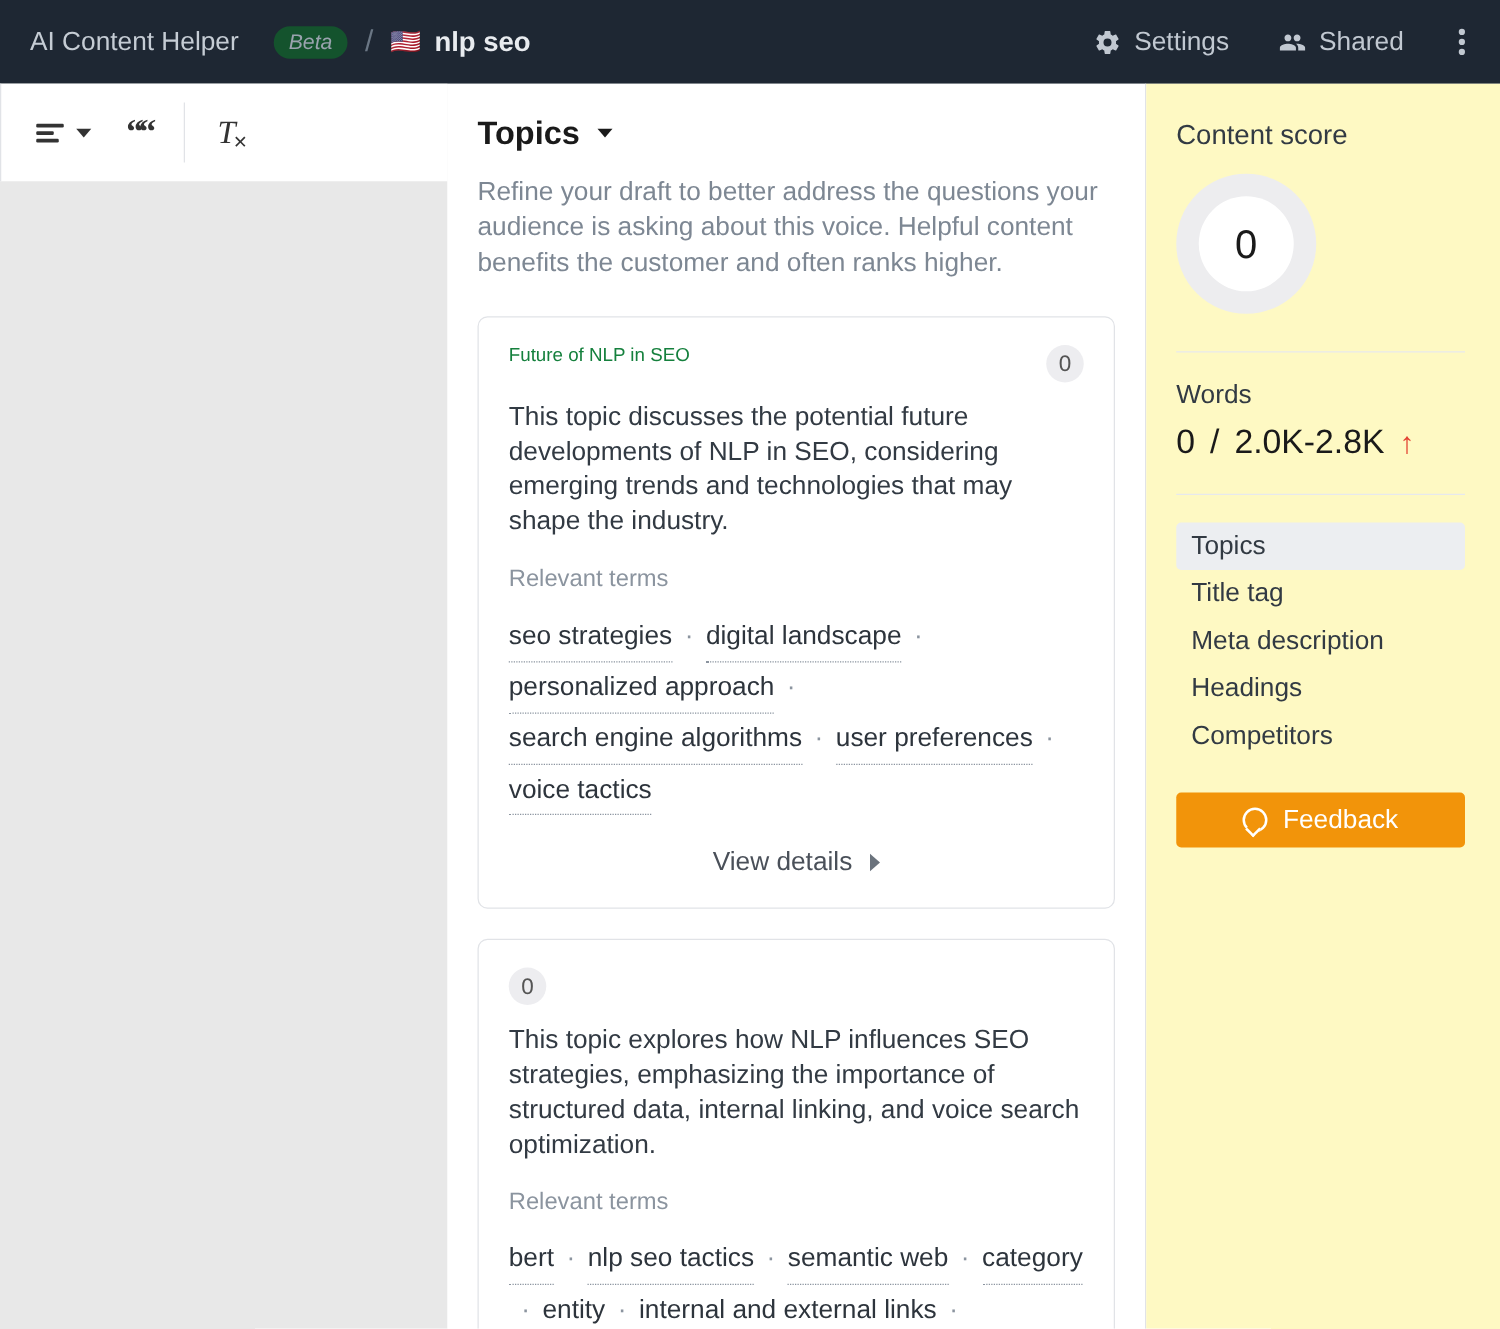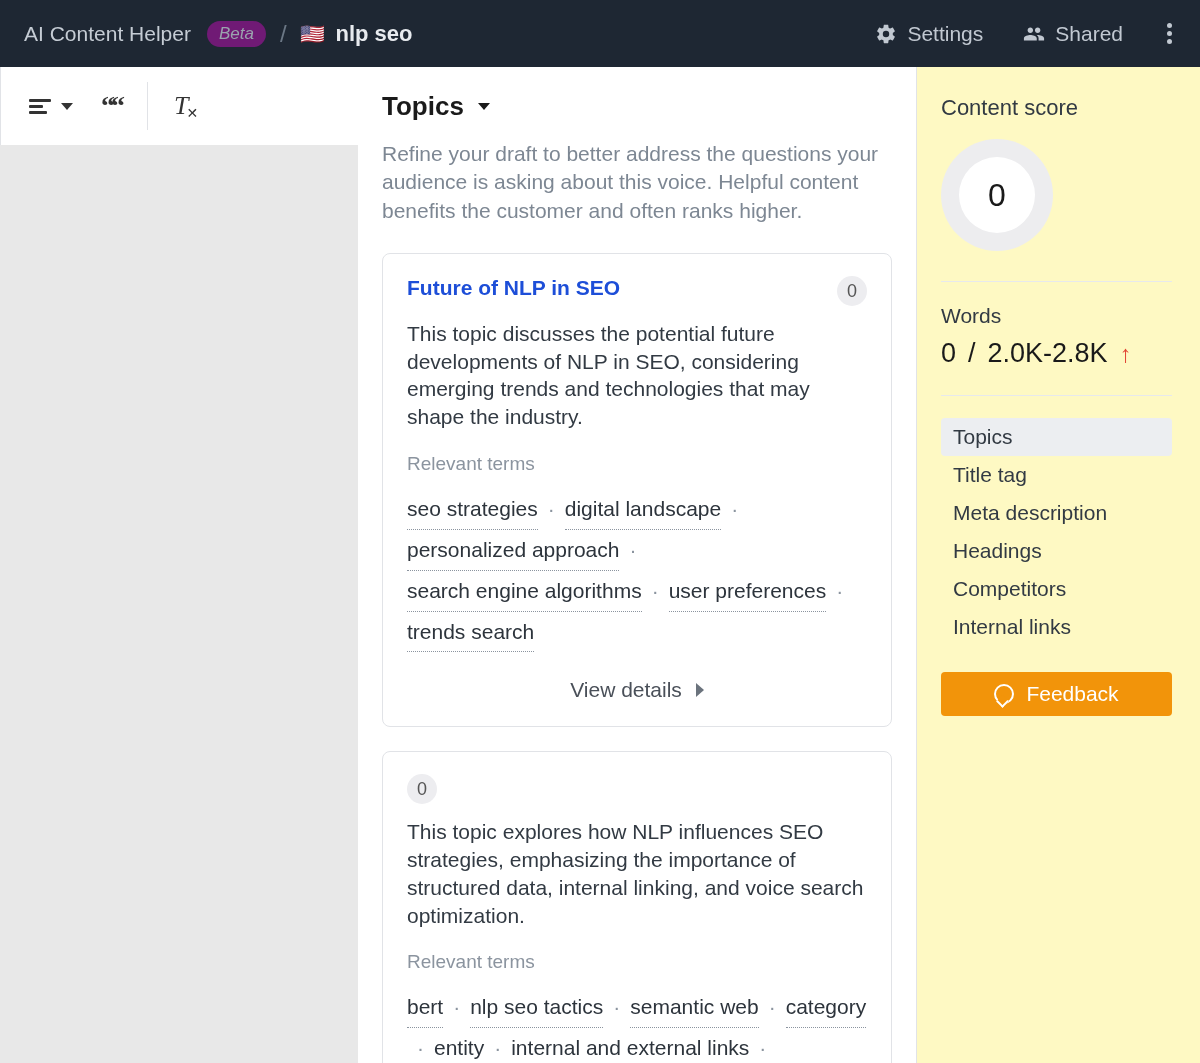--- a/index.html
+++ b/index.html
@@ -14,23 +14,23 @@
 
   
   .header {
     background: #1e2733;
     height: 67px;
     display: flex;
     align-items: center;
     padding: 0 24px;
     color: #b5bdc7;
   }
-  .app-name { font-size: 21px; font-weight: 400; color: #c5ccd4; margin-right: 16px; }
+  .app-name { font-size: 21px; font-weight: 400; color: #c5ccd4; margin-right: 28px; }
   .beta-badge {
-    background: #701a75;
+    background: #14532d;
     color: #9aa3ae;
     padding: 3px 12px;
     border-radius: 14px;
     font-size: 17px;
     font-style: italic;
     margin-right: 14px;
   }
   .header-slash { color: #6b7785; font-size: 24px; margin-right: 14px; }
   .flag { font-size: 20px; margin-right: 10px; }
   .doc-title { color: #e8ebef; font-size: 22px; font-weight: 600; }
@@ -73,21 +73,21 @@
   .topics-header .chev-down{ border-top-color:#1a1a1a; }
   .intro-text { font-size:21px; color:#7d8793; line-height:1.35; margin-bottom:28px; }
 
   .topic-card {
     border:1px solid #e1e3e7;
     border-radius:8px;
     padding:22px 24px 24px;
     margin-bottom:24px;
   }
   .card-head { display:flex; align-items:flex-start; justify-content:space-between; margin-bottom:14px; }
-  .card-title { font-size:21px; font-weight:700; color:#1d4ed8; }
+  .card-title { font-size:15px; font-weight:400; color:#15803d; }
   .card-badge {
     background:#ededf0; color:#555; min-width:30px; height:30px; display:flex; align-items:center; justify-content:center;
     border-radius:15px; font-size:18px; font-weight:500;
   }
   .card-desc { font-size:21px; color:#323a43; line-height:1.32; margin-bottom:22px; }
   .terms-label { font-size:19px; color:#8b949f; margin-bottom:14px; }
   .terms { display:flex; flex-wrap:wrap; gap:0px 0px; font-size:21px; line-height:1.9; color:#2d343c; }
   .term { border-bottom:1px dotted #8b949f; cursor:pointer; }
   .dot { color:#8b949f; margin:0 10px; }
   .view-details {
@@ -195,21 +195,21 @@
             <span class="term">seo strategies</span>
             <span class="dot">·</span>
             <span class="term">digital landscape</span>
             <span class="dot">·</span>
             <span class="term">personalized approach</span>
             <span class="dot">·</span>
             <span class="term">search engine algorithms</span>
             <span class="dot">·</span>
             <span class="term">user preferences</span>
             <span class="dot">·</span>
-            <span class="term">trends search</span>
+            <span class="term">voice tactics</span>
           </div>
     <div class="view-details">
        <span>View details</span>
        <span class="chev-right"></span>
     </div>
   </div>
         <div class="topic-card">
     <div class="card-head">
       <div class="card-badge">0</div>
     </div>
@@ -247,20 +247,19 @@
       <span>2.0K-2.8K</span>
       <span class="arrow-up">↑</span>
     </div>
     <div class="hr"></div>
     <div class="nav-list" id="nav-list">
         <div class="nav-item active">Topics</div>
         <div class="nav-item">Title tag</div>
         <div class="nav-item">Meta description</div>
         <div class="nav-item">Headings</div>
         <div class="nav-item">Competitors</div>
-        <div class="nav-item">Internal links</div>
       </div>
     <button class="feedback-btn">
       <span class="fb-icon"></span>
       <span>Feedback</span>
     </button>
   </div>
 </div>
 
 </body></html>

